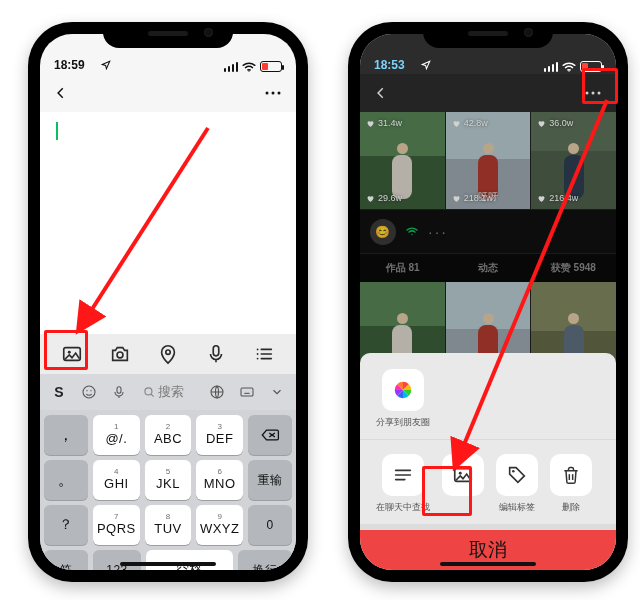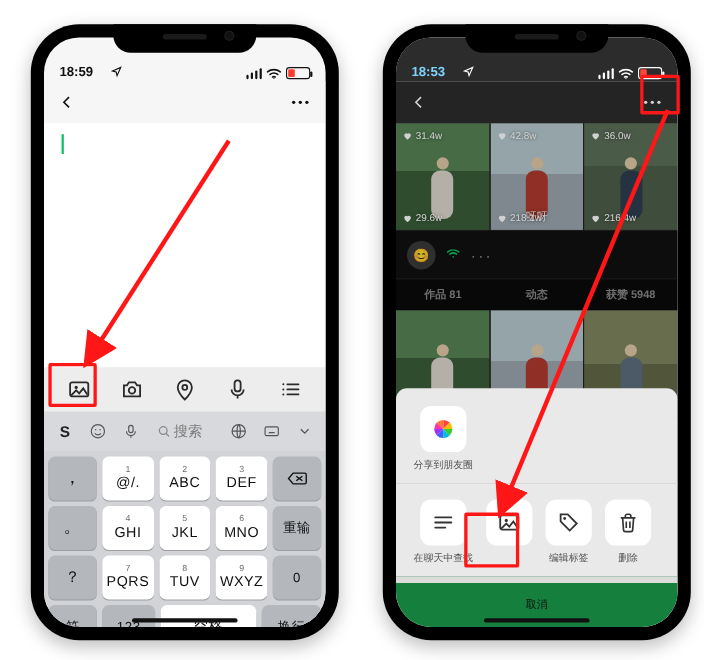--- a/index.html
+++ b/index.html
@@ -170,21 +170,21 @@
   .sheet-row{
     display:flex;gap:12px;padding:6px 16px 10px;
   }
   .sheet-row.bottom{border-top:1px solid #dadada;padding-top:14px}
   .sheet-item{display:flex;flex-direction:column;align-items:center;gap:5px}
   .sheet-ic{
     width:42px;height:42px;border-radius:10px;background:#fff;display:flex;align-items:center;justify-content:center;color:#333;
   }
   .sheet-lbl{font-size:9px;color:#555;white-space:nowrap}
   .sheet-cancel{
-    border-top:6px solid #dcdcdc;background:#15803d;height:46px;display:flex;align-items:center;justify-content:center;font-size:10px;color:#111;
+    border-top:6px solid #dcdcdc;background:#ef4444;height:46px;display:flex;align-items:center;justify-content:center;font-size:19px;color:#111;
   }
 
   
   .redbox{position:absolute;border:3px solid #ff1717;z-index:80;border-radius:2px}
   .arrow-svg{position:absolute;z-index:70;pointer-events:none}
 </style>
 </head>
 <body>
 
 <div class="stage">

